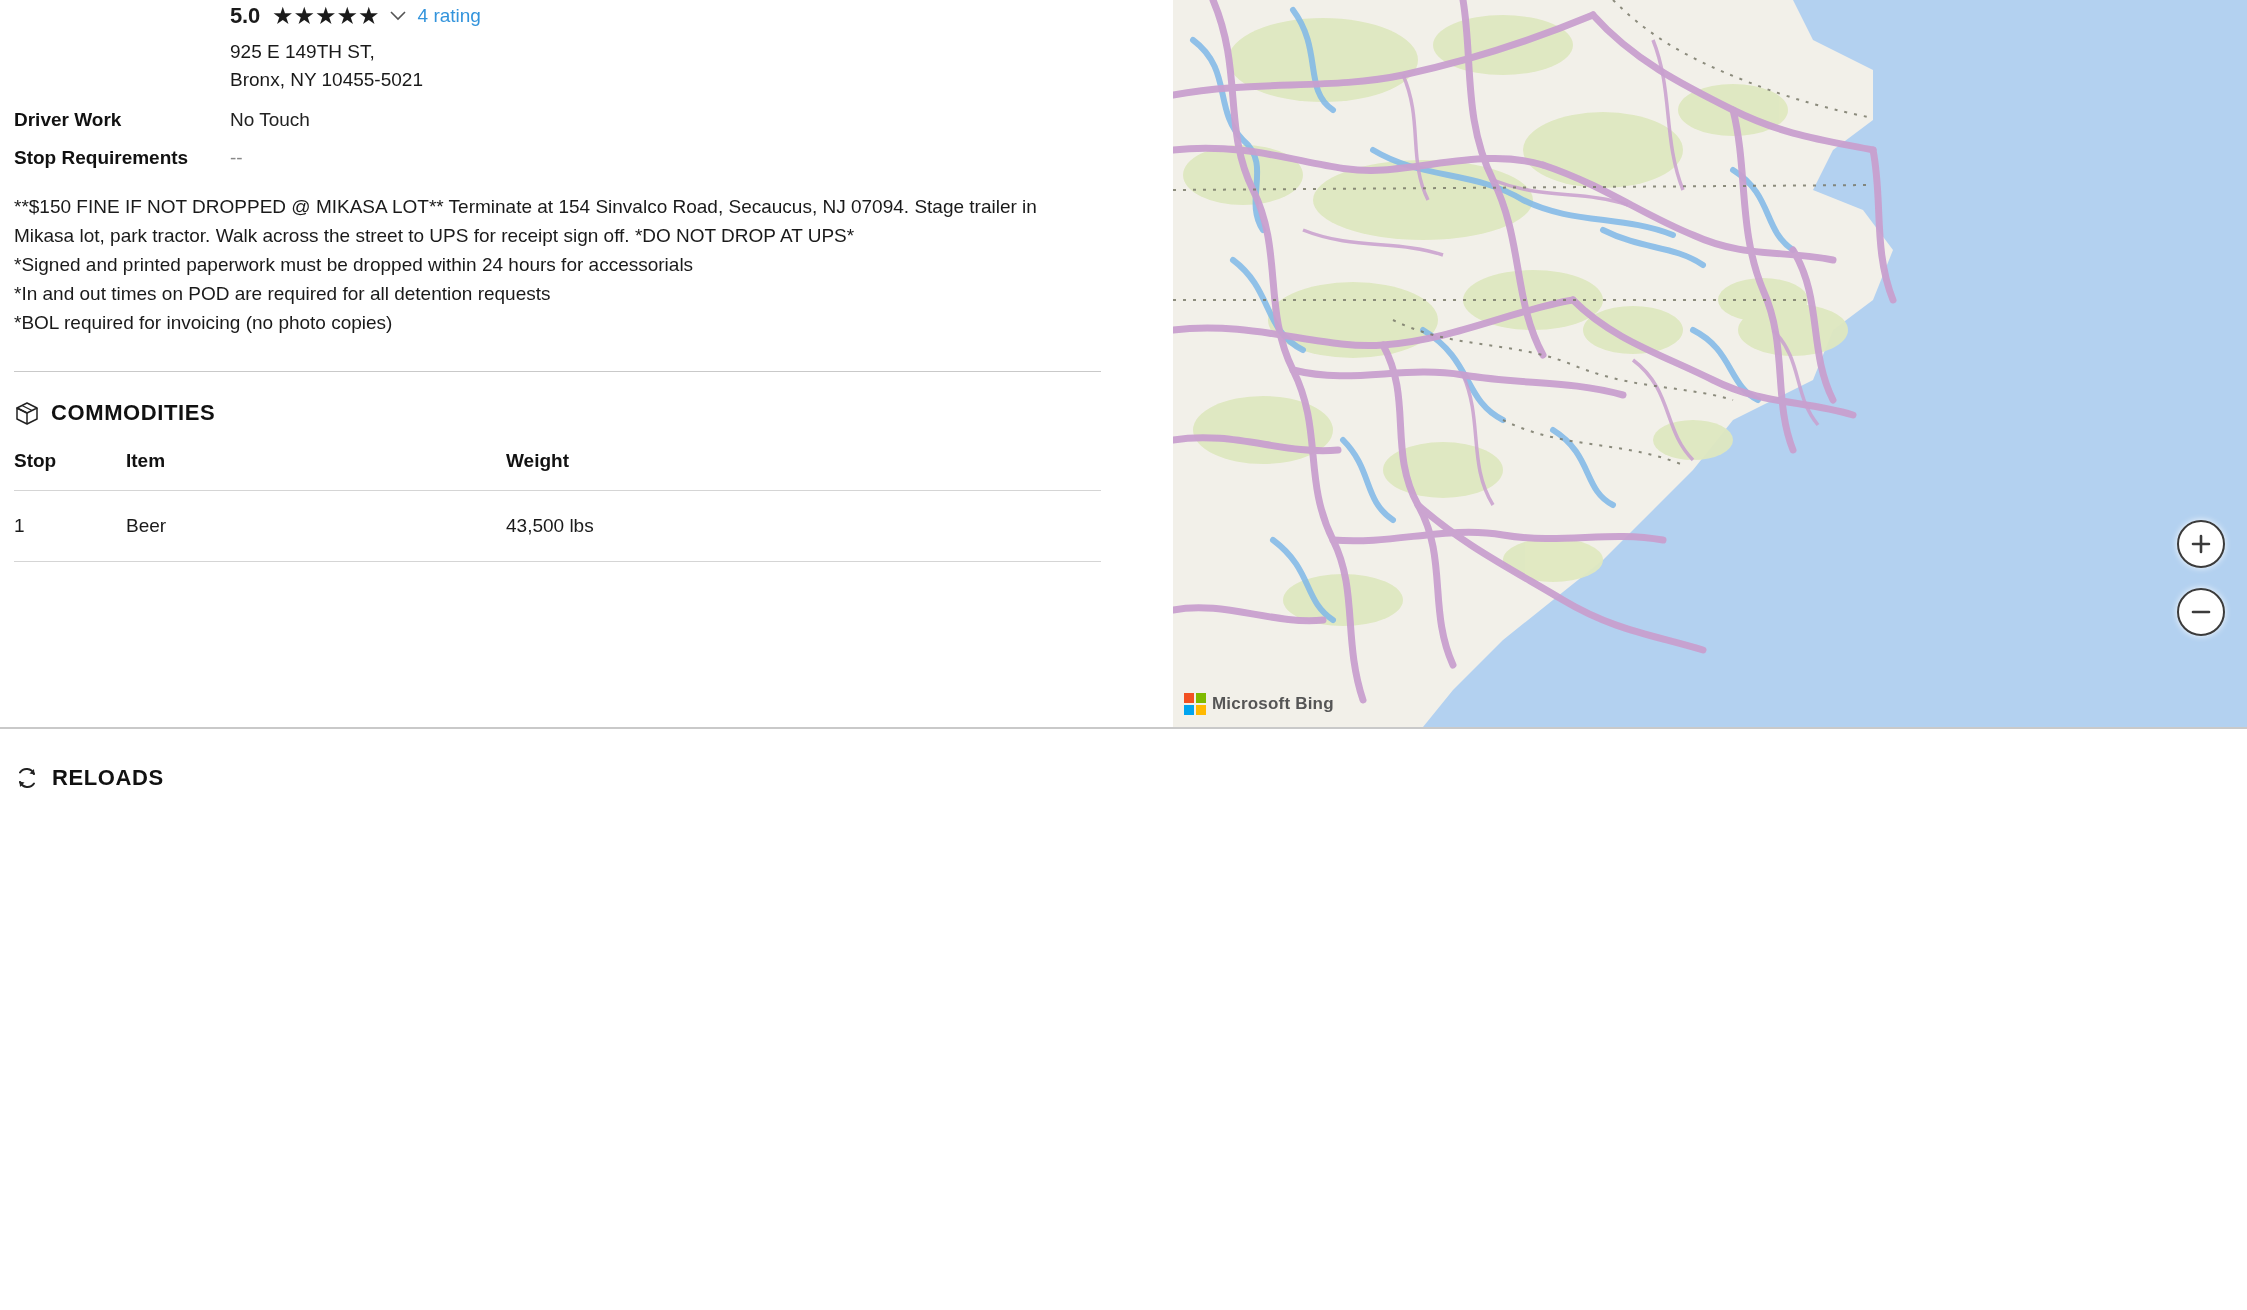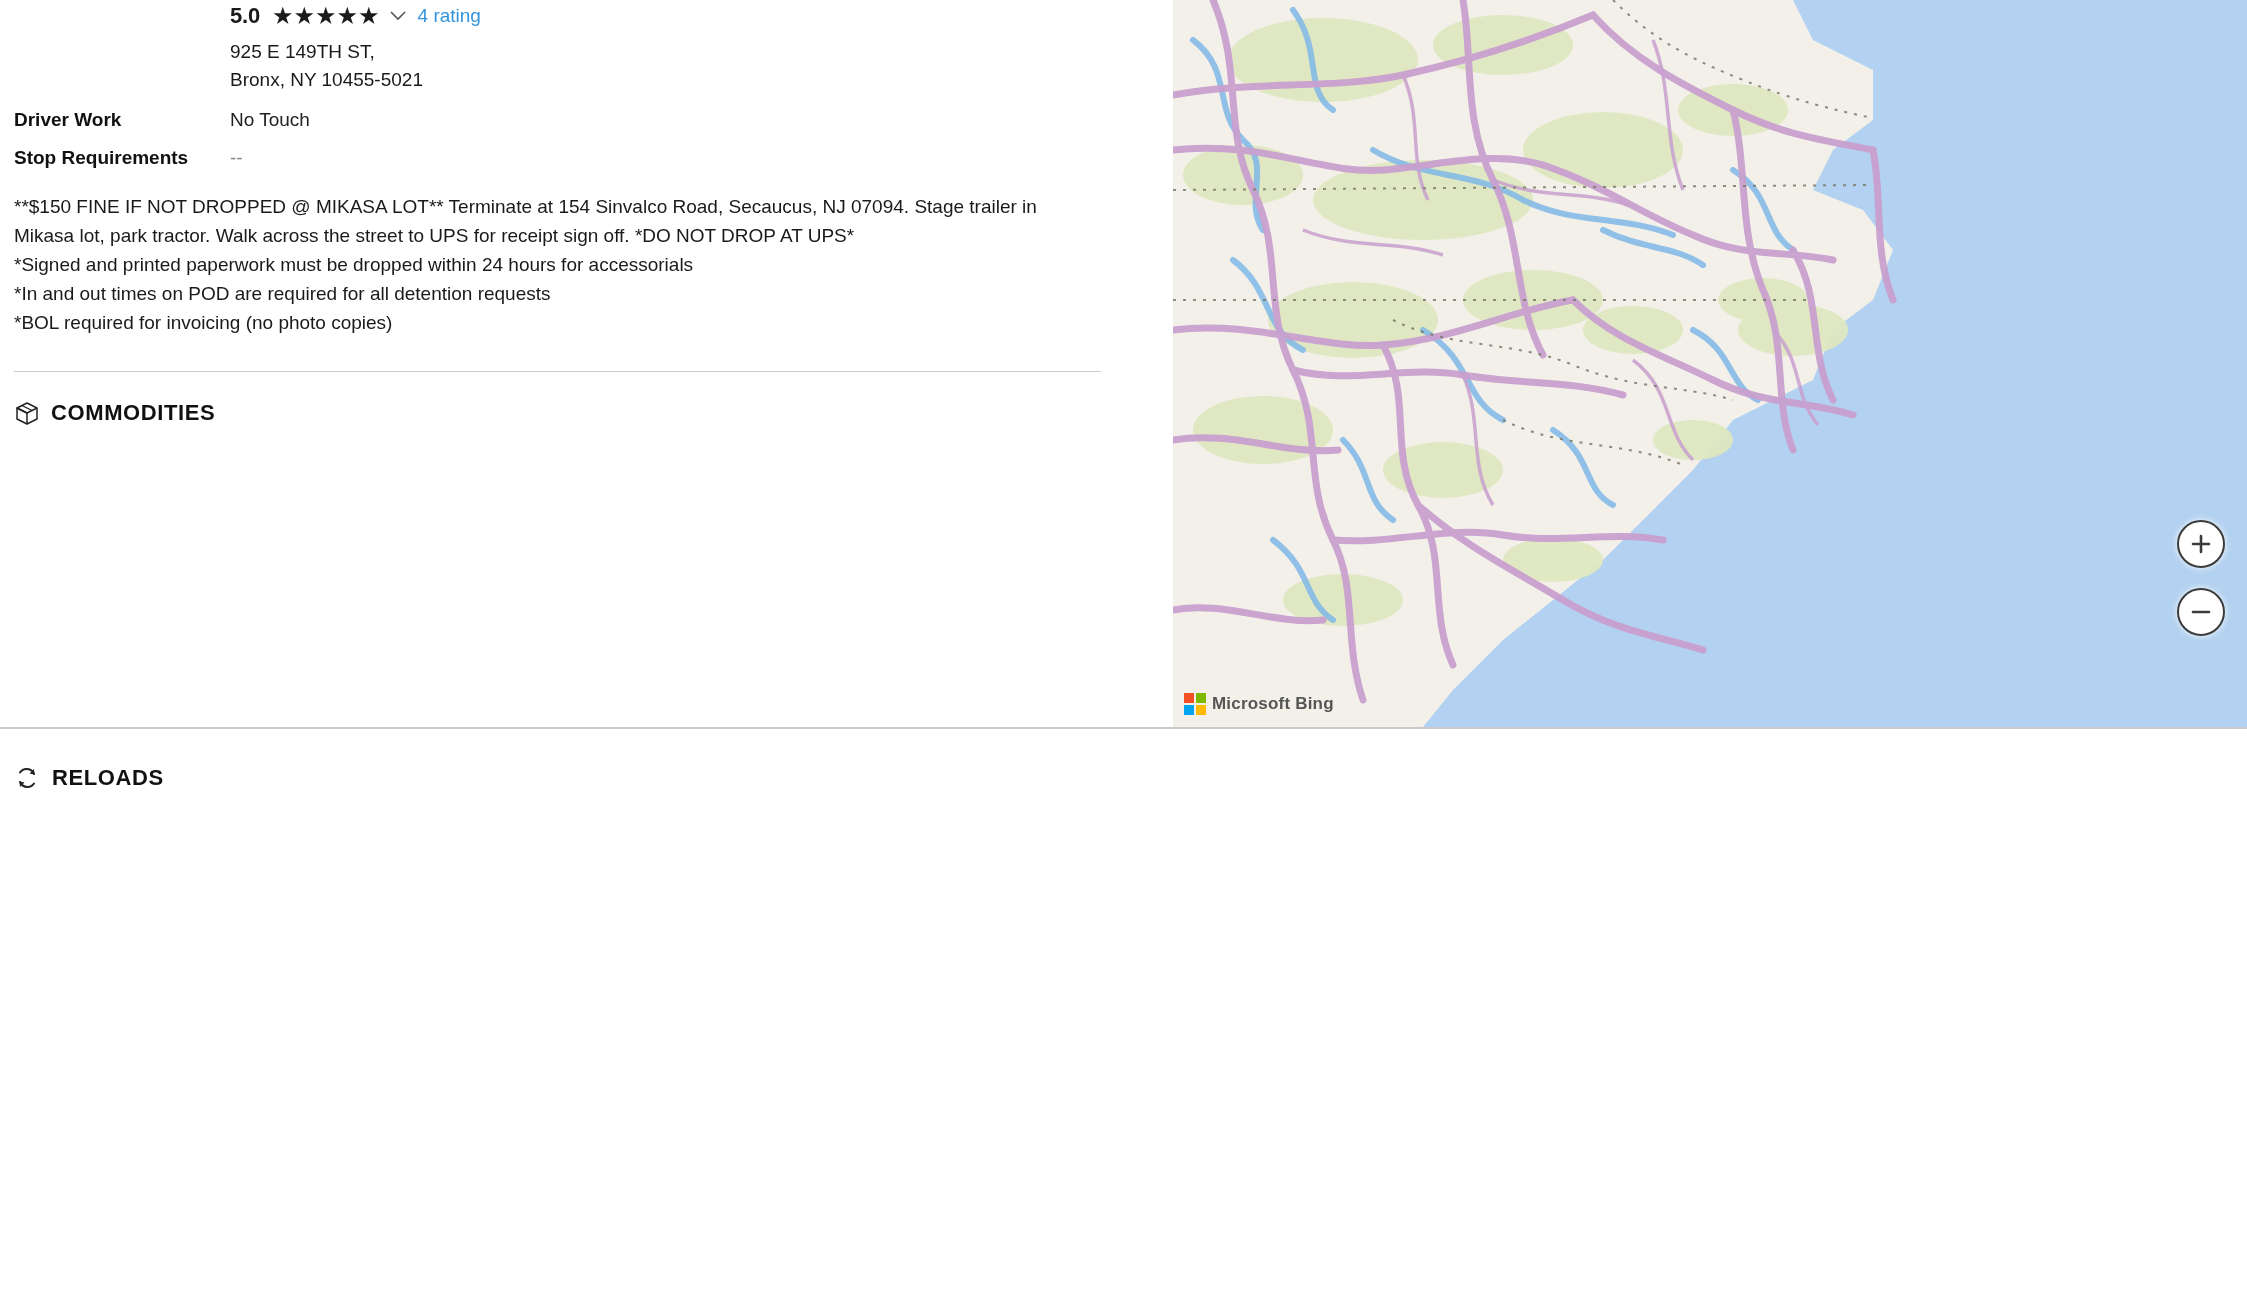--- a/index.html
+++ b/index.html
@@ -143,20 +143,36 @@
           <svg width="26" height="26" viewBox="0 0 26 26">
             <path d="M3 8 L13 3 L23 8 L13 13 Z" fill="none" stroke="#222" stroke-width="1.5" stroke-linejoin="round"></path>
             <path d="M3 8 L3 19 L13 24 L13 13 Z" fill="none" stroke="#222" stroke-width="1.5" stroke-linejoin="round"></path>
             <path d="M23 8 L23 19 L13 24" fill="none" stroke="#222" stroke-width="1.5" stroke-linejoin="round"></path>
             <path d="M8 5.5 L18 10.5" fill="none" stroke="#222" stroke-width="1.3"></path>
           </svg>
         </span>
         <span class="sec-title">COMMODITIES</span>
       </div>
 
+      <table class="commodities">
+        <thead>
+          <tr>
+            <th class="col-stop">Stop</th>
+            <th class="col-item">Item</th>
+            <th class="col-weight">Weight</th>
+          </tr>
+        </thead>
+        <tbody>
+          <tr>
+            <td class="col-stop">1</td>
+            <td class="col-item">Beer</td>
+            <td class="col-weight">43,500 lbs</td>
+          </tr>
+        </tbody>
+      </table>
     </div>
 
     <div class="map-pane">
       <svg class="map-canvas" viewBox="0 0 1074 727" preserveAspectRatio="none">
         <rect x="0" y="0" width="1074" height="727" fill="#b3d1f0"></rect>
 
         <path d="M0,0 L620,0 L640,40 L700,70 L700,120 L660,150 L640,190 L690,210 L720,250
                  L700,300 L660,330 L640,380 L600,400 L560,420 L520,470 L470,520 L430,560
                  L380,600 L330,640 L280,690 L250,727 L0,727 Z" fill="#f2f0e9"></path>
 

